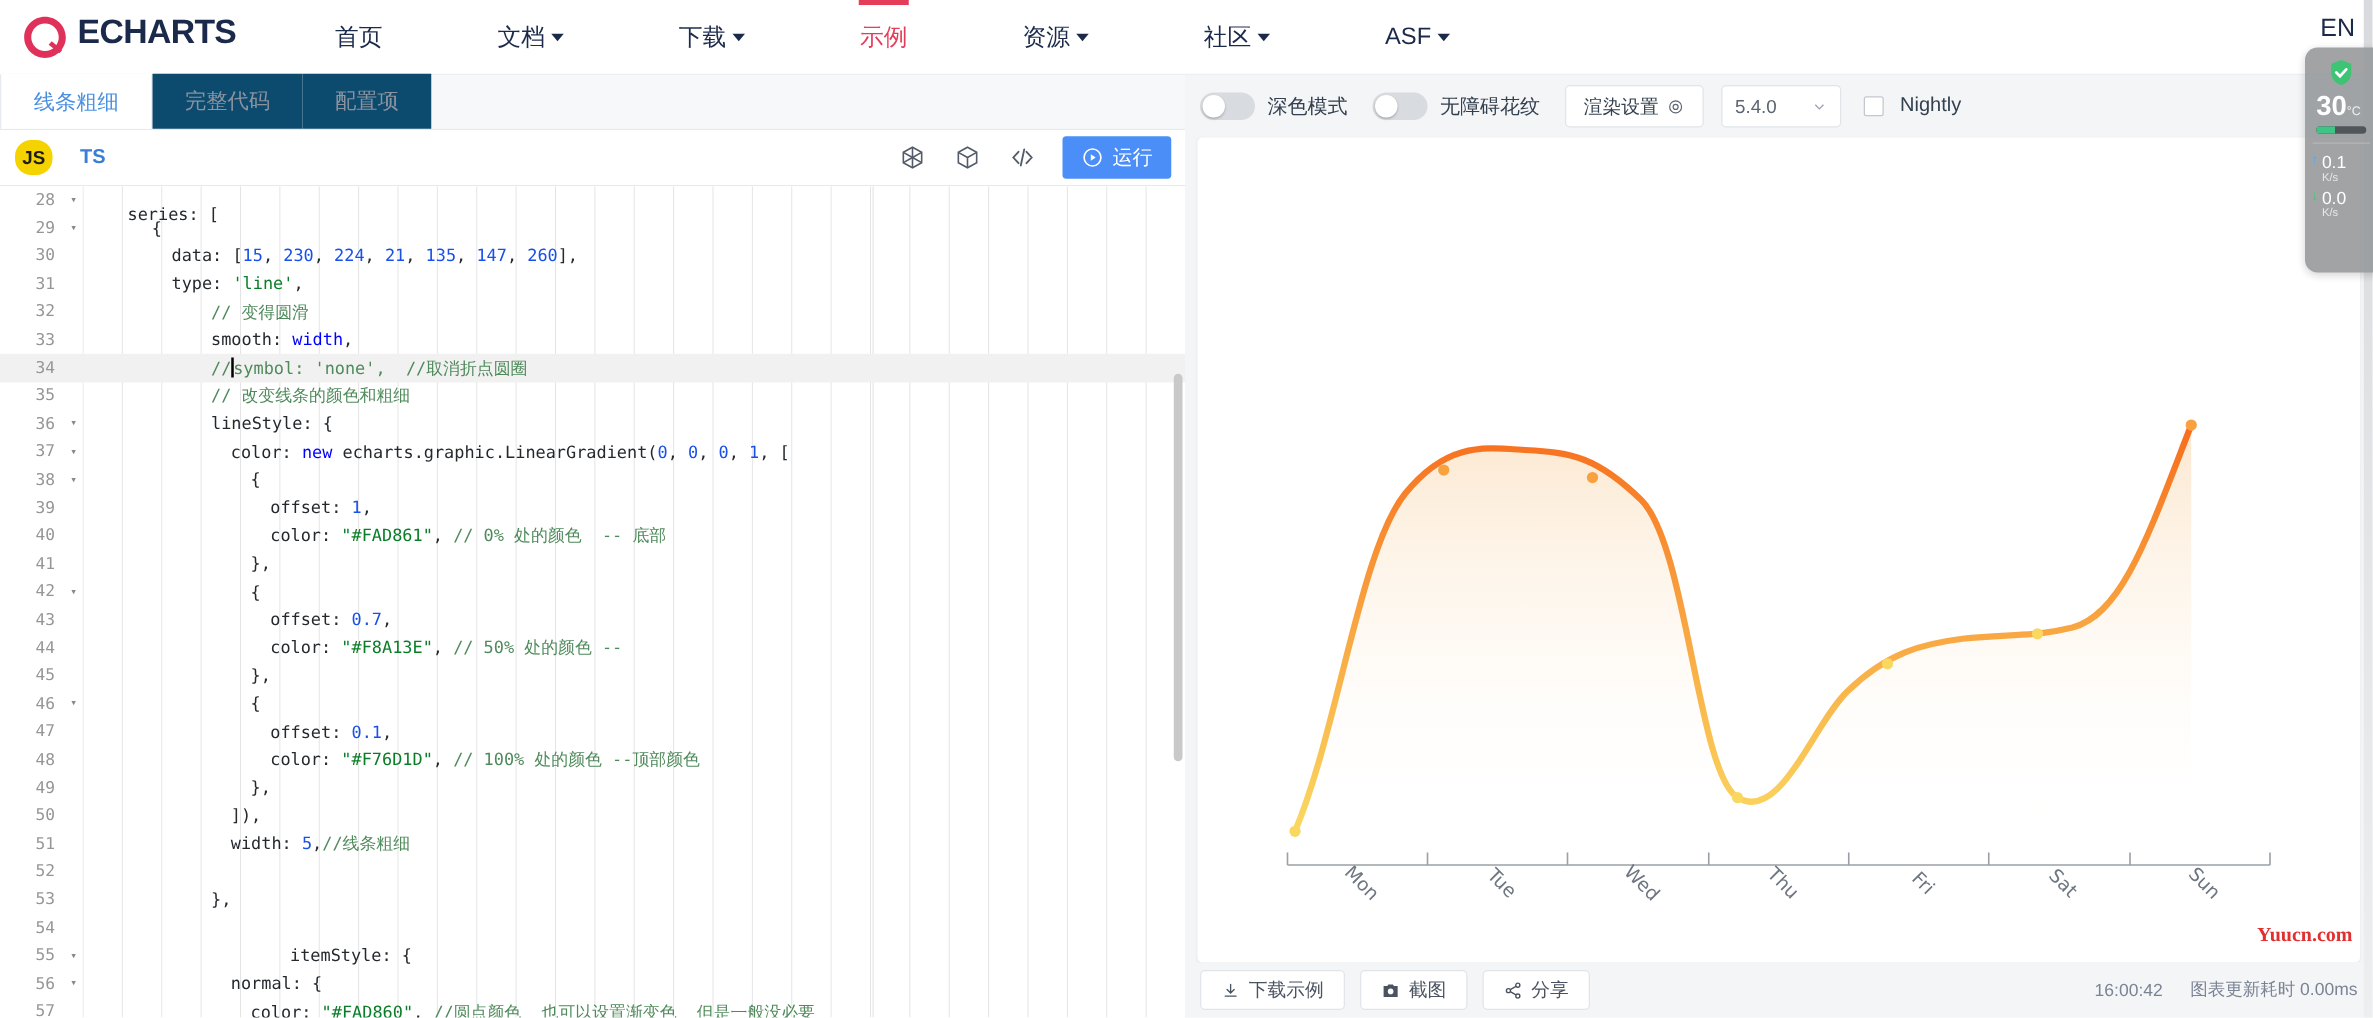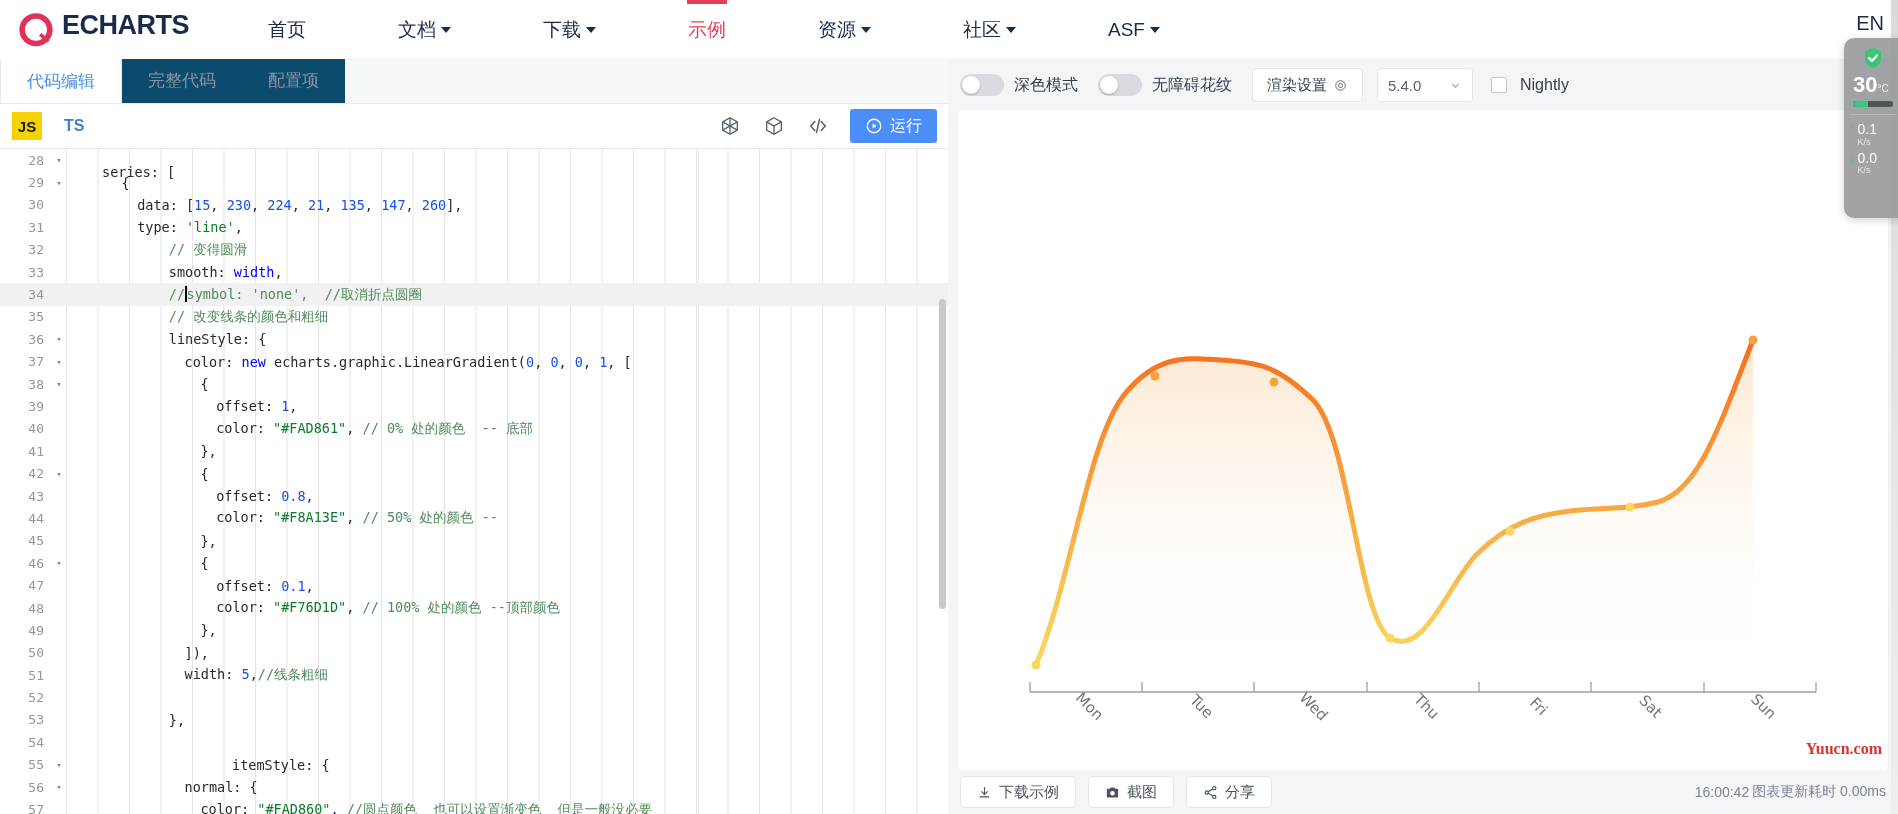--- a/index.html
+++ b/index.html
@@ -61,21 +61,21 @@
     border-top: 1px solid transparent;
   }
   .editor-toolbar {
     height: 45px; display: flex; align-items: center;
     background: #fff; border-bottom: 1px solid #e6e9ee;
     padding-left: 12px;
   }
   .lang-js {
     width: 30px; height: 28px; background: #f5d300; color: #1c1c1c;
     font-weight: 700; font-size: 15px; display: flex;
-    align-items: center; justify-content: center; border-radius: 0;
+    align-items: center; justify-content: center; border-radius: 13px;
     cursor: pointer;
   }
   .lang-ts {
     margin-left: 22px; color: #3b7fd4; font-weight: 700; font-size: 16px;
     cursor: pointer;
   }
   .toolbar-right {
     margin-left: auto; display: flex; align-items: center; height: 45px;
   }
   .tb-icon {
@@ -179,21 +179,21 @@
     background: #f4f5f7; display: flex; align-items: center; padding-left: 12px;
     gap: 12px;
   }
   .foot-btn {
     height: 32px; background: #fff; border: 1px solid #e1e4e9; border-radius: 4px;
     display: flex; align-items: center; gap: 7px; padding: 0 16px;
     font-size: 15px; color: #4a5361; cursor: pointer; white-space: nowrap;
   }
   .foot-right {
     margin-left: auto; margin-right: 12px; display: flex; align-items: center;
-    gap: 3px; font-size: 14px; color: #7b8494;
+    gap: 22px; font-size: 14px; color: #7b8494;
   }
   .watermark {
     position: absolute; right: 16px; bottom: 56px; font-size: 16px;
     color: #e03030; font-family: "Liberation Serif", serif; font-weight: 700;
   }
 
   
   .float-widget {
     position: absolute; right: -4px; top: 38px; width: 58px; height: 180px;
     background: #9a9d9f; border-radius: 10px 0 0 10px;
@@ -258,21 +258,21 @@
         <span>ASF</span>
         <i class="caret"></i>
       </div>
   </div>
   <div class="nav-lang">EN</div>
 </div>
 
 <div class="editor-pane">
 
   <div class="editor-tabs">
-    <div class="editor-tab active">代码编辑</div>
+    <div class="editor-tab active">线条粗细</div>
     <div class="editor-tab">完整代码</div>
     <div class="editor-tab">配置项</div>
   </div>
 
   <div class="editor-toolbar">
     <div class="lang-js">JS</div>
     <div class="lang-ts">TS</div>
     <div class="toolbar-right">
       <div class="tb-icon">
         <svg width="22" height="22" viewBox="0 0 24 24" fill="none" stroke="#555c69" stroke-width="1.4">
@@ -377,21 +377,21 @@
           <span class="code-txt" style="padding-left: 134.4px;"><span class="tok-plain">},</span></span>
         </div>
         <div class="code-line">
           <span class="ln">42</span>
           <span class="fold">▾</span>
           <span class="code-txt" style="padding-left: 134.4px;"><span class="tok-plain">{</span></span>
         </div>
         <div class="code-line">
           <span class="ln">43</span>
           <span class="fold"></span>
-          <span class="code-txt" style="padding-left: 150.2px;"><span class="tok-plain">offset: </span><span class="tok-num">0.8</span><span class="tok-plain">,</span></span>
+          <span class="code-txt" style="padding-left: 150.2px;"><span class="tok-plain">offset: </span><span class="tok-num">0.7</span><span class="tok-plain">,</span></span>
         </div>
         <div class="code-line">
           <span class="ln">44</span>
           <span class="fold"></span>
           <span class="code-txt" style="padding-left: 150.2px;"><span class="tok-plain">color: </span><span class="tok-str">"#F8A13E"</span><span class="tok-plain">, </span><span class="tok-com">// 50% 处的颜色 --</span></span>
         </div>
         <div class="code-line">
           <span class="ln">45</span>
           <span class="fold"></span>
           <span class="code-txt" style="padding-left: 134.4px;"><span class="tok-plain">},</span></span>

